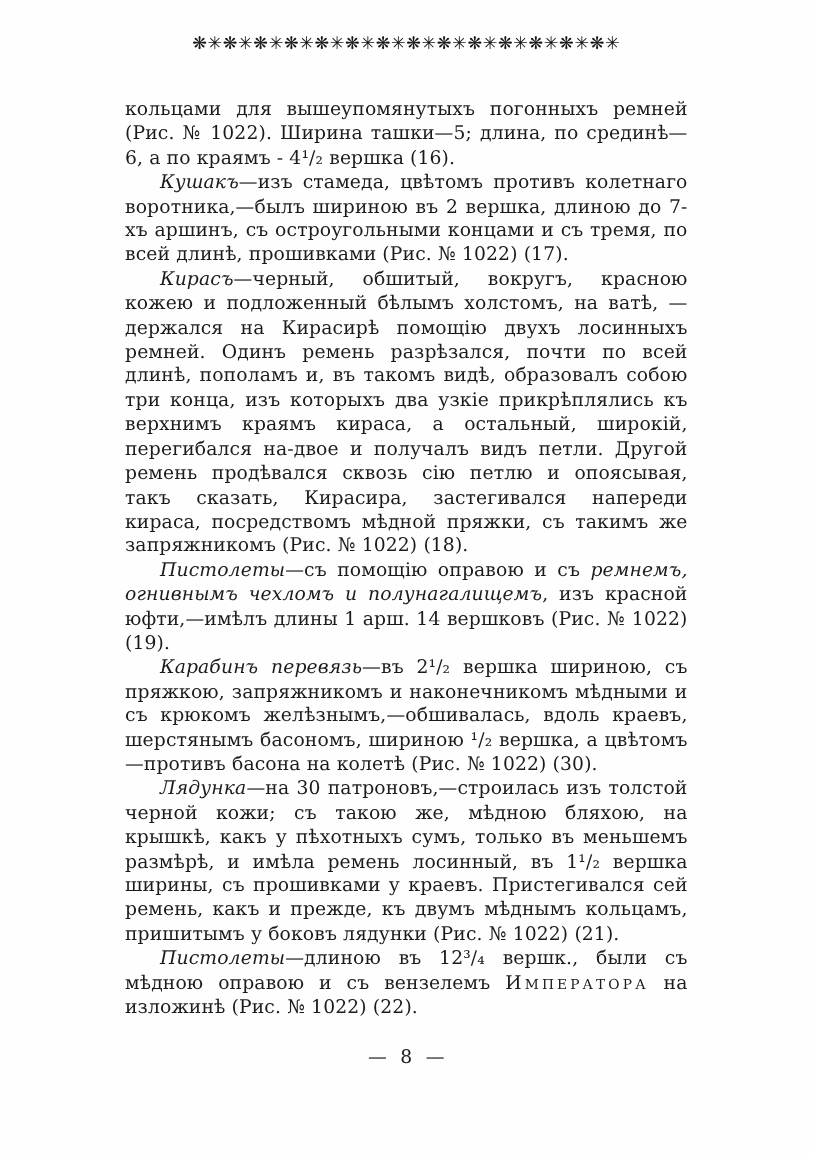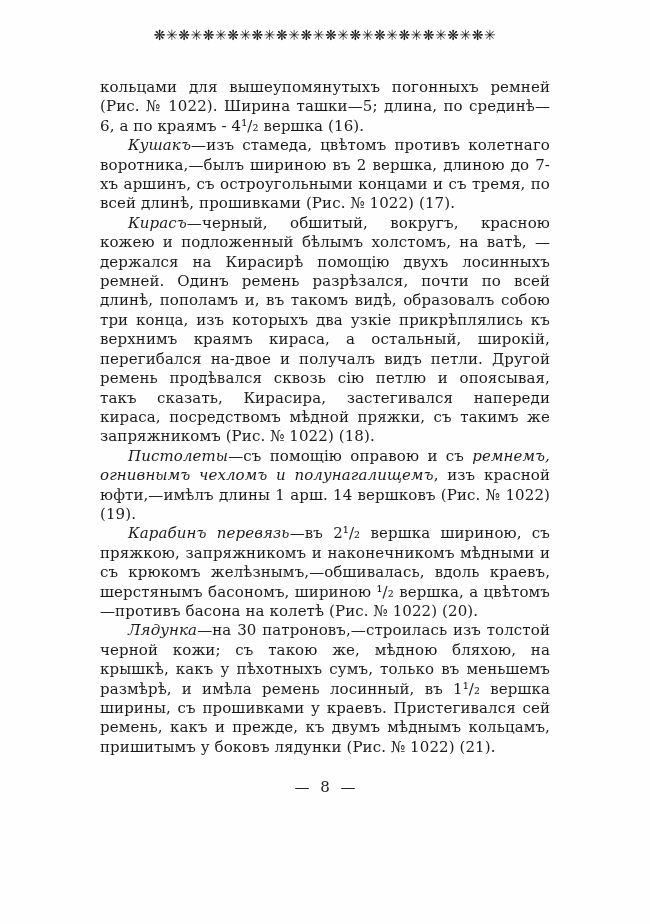--- a/index.html
+++ b/index.html
@@ -67,18 +67,19 @@
 <body>
 
 <div class="page">
   <div class="ornament">❋✳❋✳❋✳❋✳❋✳❋✳❋✳❋✳❋✳❋✳❋✳❋✳❋✳❋✳</div>
 
   <div class="text-block">
       <p class="para"><span>кольцами для вышеупомянутыхъ погонныхъ ремней (Рис. № 1022). Ширина ташки—5; длина, по срединѣ—6, а по краямъ - 4¹/₂ вершка (16).</span></p>
       <p class="para indent"><span class="seg-italic">Кушакъ</span><span>—изъ стамеда, цвѣтомъ противъ колетнаго воротника,—былъ шириною въ 2 вершка, длиною до 7-хъ аршинъ, съ остроугольными концами и съ тремя, по всей длинѣ, прошивками (Рис. № 1022) (17).</span></p>
       <p class="para indent"><span class="seg-italic">Кирасъ</span><span>—черный, обшитый, вокругъ, красною кожею и подложенный бѣлымъ холстомъ, на ватѣ, — держался на Кирасирѣ помощію двухъ лосинныхъ ремней. Одинъ ремень разрѣзался, почти по всей длинѣ, пополамъ и, въ такомъ видѣ, образовалъ собою три конца, изъ которыхъ два узкіе прикрѣплялись къ верхнимъ краямъ кираса, а остальный, широкій, перегибался на-двое и получалъ видъ петли. Другой ремень продѣвался сквозь сію петлю и опоясывая, такъ сказать, Кирасира, застегивался напереди кираса, посредствомъ мѣдной пряжки, съ такимъ же запряжникомъ (Рис. № 1022) (18).</span></p>
       <p class="para indent"><span class="seg-italic">Пистолеты</span><span>—съ помощію оправою и съ </span><span class="seg-italic">ремнемъ, огнивнымъ чехломъ и полунагалищемъ</span><span>, изъ красной юфти,—имѣлъ длины 1 арш. 14 вершковъ (Рис. № 1022) (19).</span></p>
-      <p class="para indent"><span class="seg-italic">Карабинъ перевязь</span><span>—въ 2¹/₂ вершка шириною, съ пряжкою, запряжникомъ и наконечникомъ мѣдными и съ крюкомъ желѣзнымъ,—обшивалась, вдоль краевъ, шерстянымъ басономъ, шириною ¹/₂ вершка, а цвѣтомъ—противъ басона на колетѣ (Рис. № 1022) (20).</span></p>
+      <p class="para indent"><span class="seg-italic">Карабинъ перевязь</span><span>—въ 2¹/₂ вершка шириною, съ пряжкою, запряжникомъ и наконечникомъ мѣдными и съ крюкомъ желѣзнымъ,—обшивалась, вдоль краевъ, шерстянымъ басономъ, шириною ¹/₂ вершка, а цвѣтомъ—противъ басона на колетѣ (Рис. № 1022) (30).</span></p>
       <p class="para indent"><span class="seg-italic">Лядунка</span><span>—на 30 патроновъ,—строилась изъ толстой черной кожи; съ такою же, мѣдною бляхою, на крышкѣ, какъ у пѣхотныхъ сумъ, только въ меньшемъ размѣрѣ, и имѣла ремень лосинный, въ 1¹/₂ вершка ширины, съ прошивками у краевъ. Пристегивался сей ремень, какъ и прежде, къ двумъ мѣднымъ кольцамъ, пришитымъ у боковъ лядунки (Рис. № 1022) (21).</span></p>
+      <p class="para indent"><span class="seg-italic">Пистолеты</span><span>—длиною въ 12³/₄ вершк., были съ мѣдною оправою и съ вензелемъ </span><span class="seg-smallcaps">Императора</span><span> на изложинѣ (Рис. № 1022) (22).</span></p>
     </div>
 
   <div class="page-number">— 8 —</div>
 </div>
 
 </body></html>

